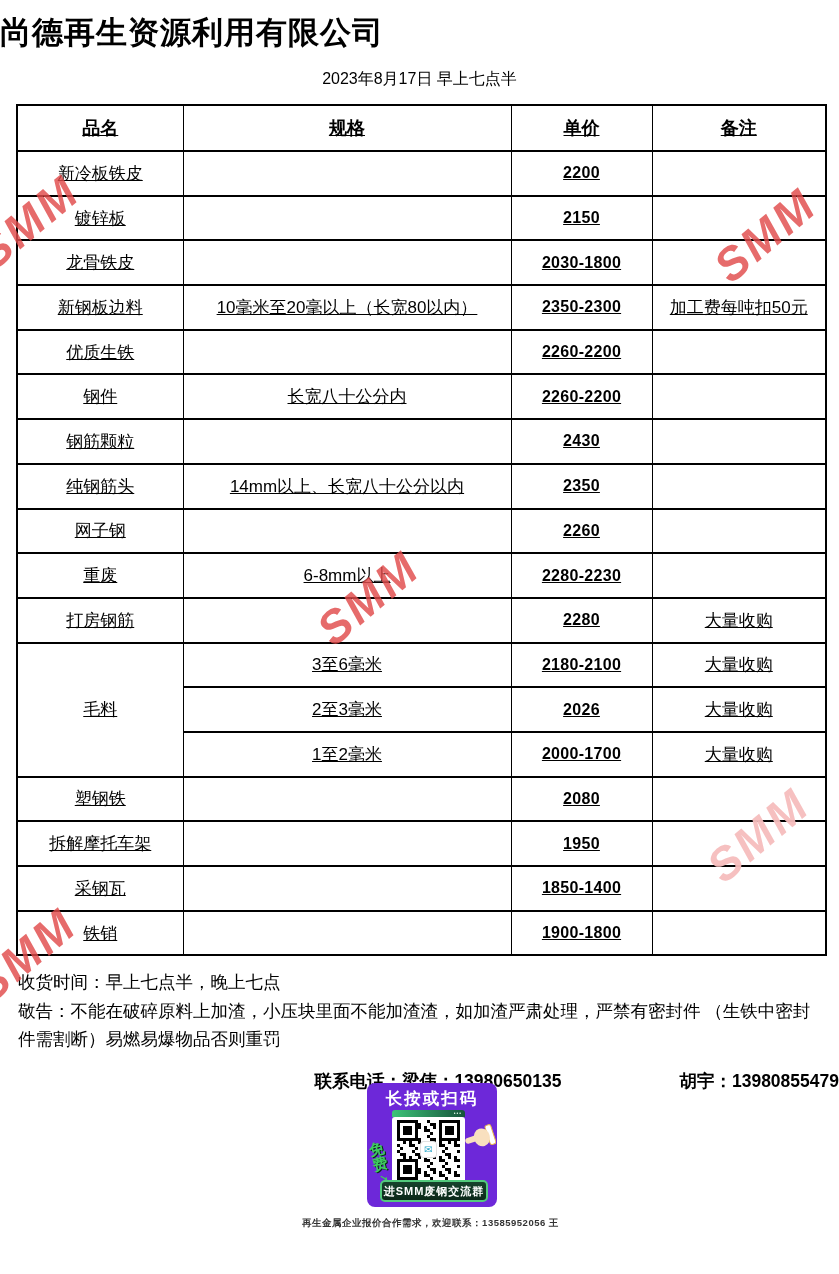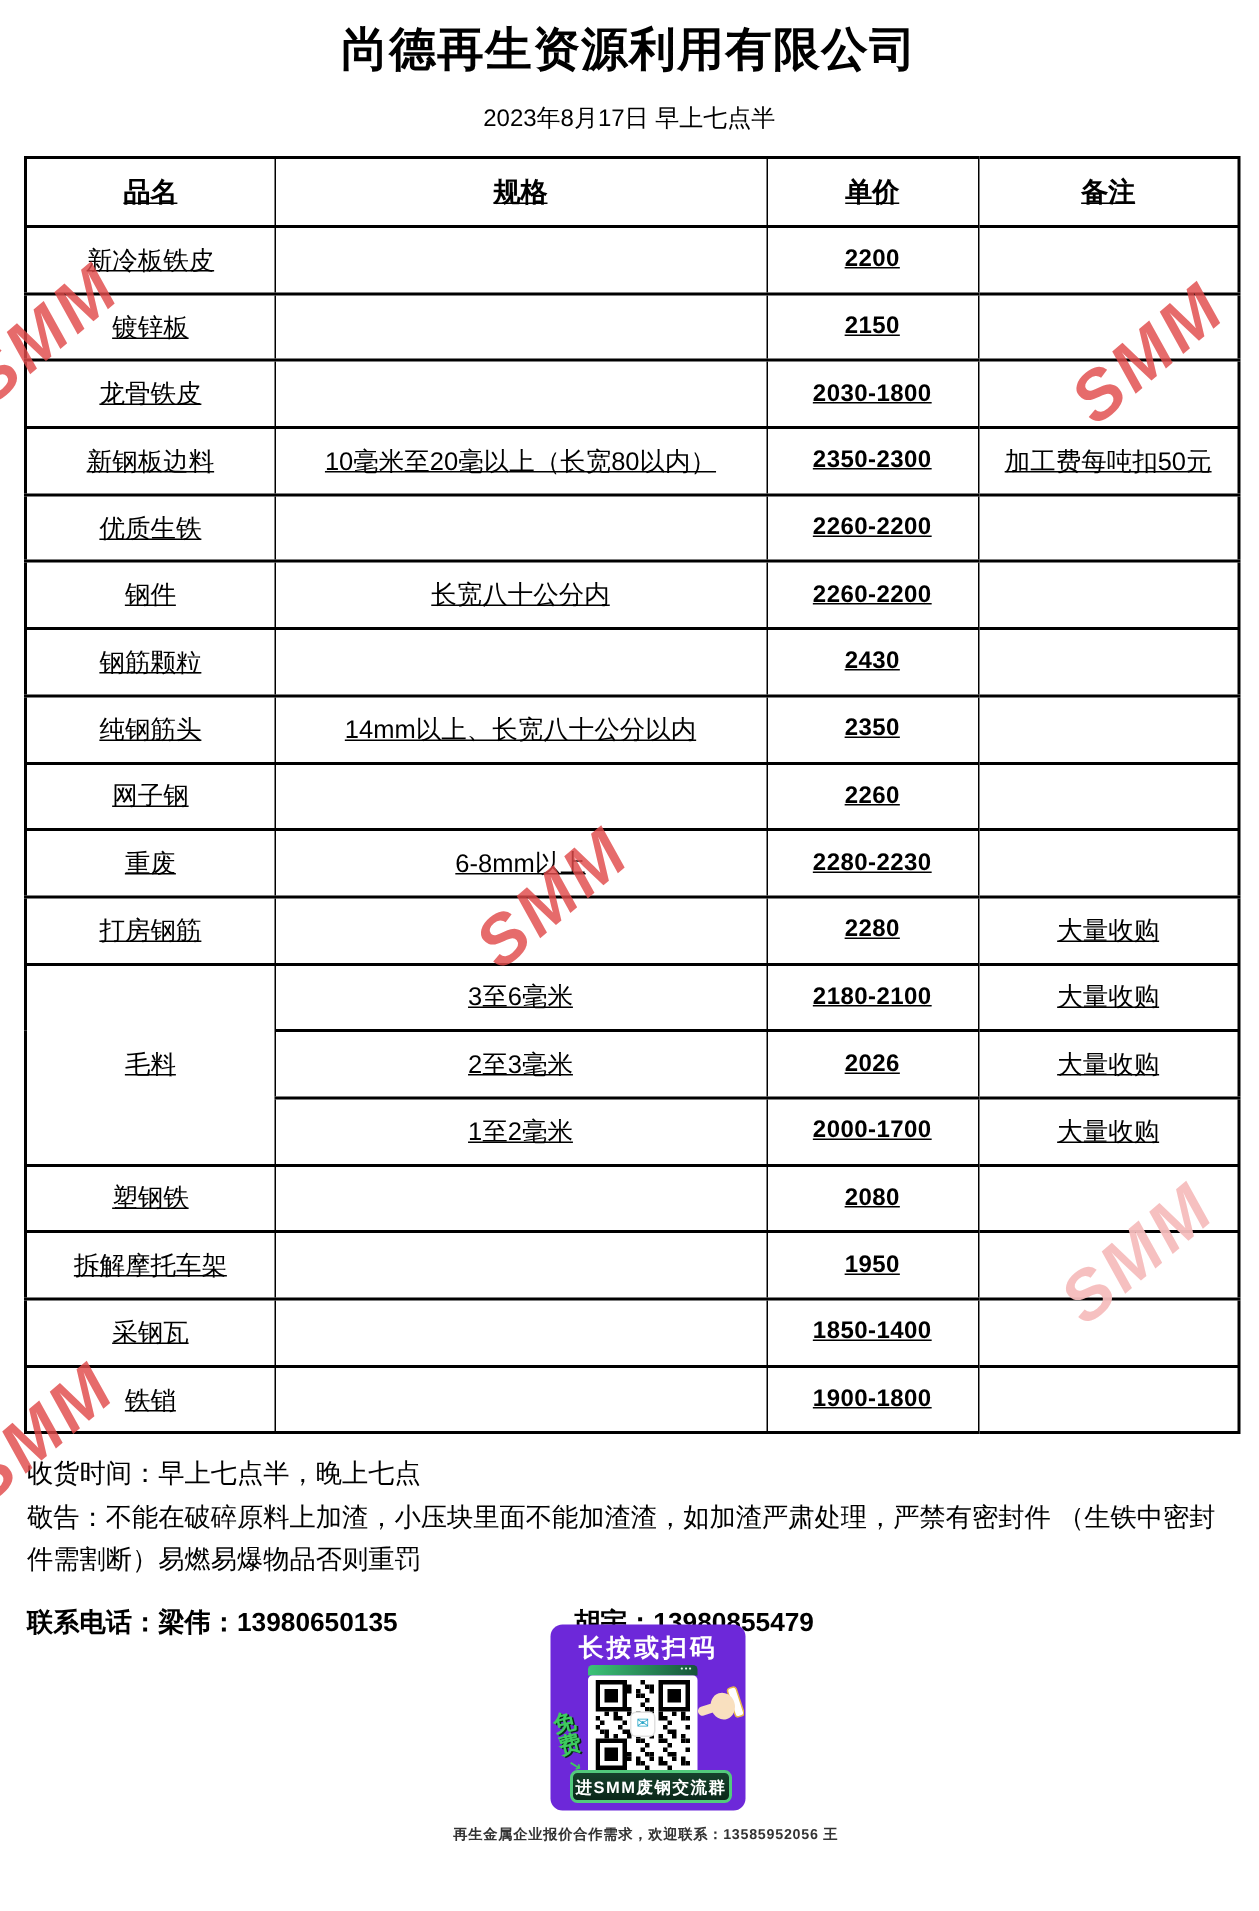--- a/index.html
+++ b/index.html
@@ -1,36 +1,36 @@
 <!DOCTYPE html>
 <html><head>
 <meta charset="utf-8">
 <style>
   html,body { margin:0; padding:0; background:#ffffff; }
   .page {
     position:relative; width:839px; height:1274px; background:#ffffff;
     font-family:"Liberation Sans","DejaVu Sans",sans-serif; color:#000;
     overflow:hidden;
   }
-  .title { text-align:center; padding-top:12px; font-size:31px; font-weight:800; letter-spacing:1px; }
+  .title { padding-top:12px; font-size:31px; font-weight:800; letter-spacing:1px; }
   .subtitle { text-align:center; margin-top:15px; font-size:16px; font-weight:500; }
 
   table.price-table { margin:14px 15px 0 16px; width:809px; border-collapse:collapse; table-layout:fixed; border:2.5px solid #000;text-decoration:underline; }
   table.price-table th, table.price-table td {
     border-top:2px solid #000; border-bottom:2px solid #000;
     border-left:1.5px solid #000; border-right:1.5px solid #000;
     text-align:center; vertical-align:middle; padding:0 4px; overflow:hidden;
   }
   table.price-table th { height:44px; font-size:18px; font-weight:700; }
   table.price-table td { height:42.7px; font-size:17px; font-weight:500; }
   table.price-table td.price { font-weight:600; font-size:16px; letter-spacing:0.3px; }
 
   .footer-block { margin:12px 0 0 18px; width:804px; font-size:17.5px; line-height:28px; font-weight:500; }
   .pickup-line { margin-bottom:1px; }
-  .contact-line { margin:16px 0 0 18px; font-size:17.5px; font-weight:600; }
+  .contact-line { margin:16px 0 0 18px; font-size:17.5px; font-weight:600;text-align:right; }
   .contact-gap { display:inline-block; width:118px; }
 
   
   .wm {
     position:absolute; width:190px; height:64px;
     display:flex; align-items:center; justify-content:center;
     font-size:46px; font-weight:900; font-style:italic; letter-spacing:3px;
     transform:rotate(-40deg); pointer-events:none; user-select:none;
   }
   .wm.dark  { color:rgba(225,75,75,0.82); }

